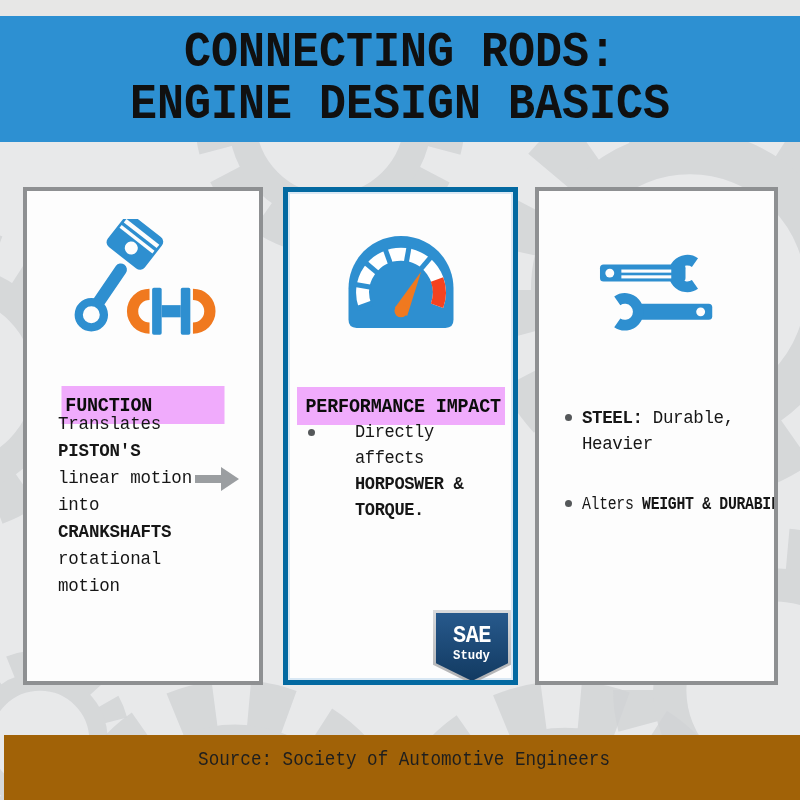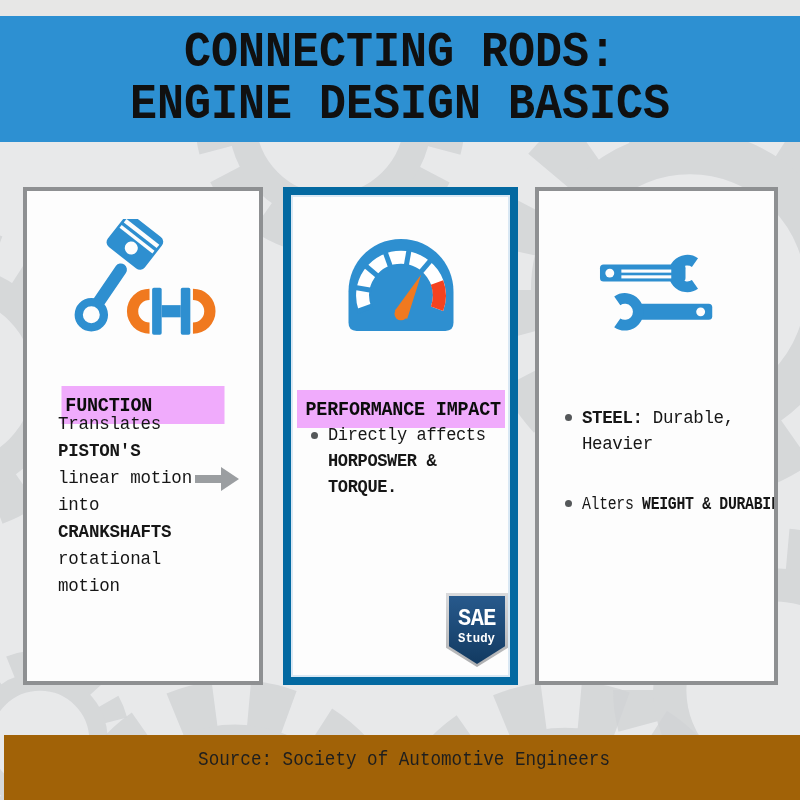--- a/index.html
+++ b/index.html
@@ -10,50 +10,50 @@
   
   .top-strip{position:absolute;left:0;top:0;width:800px;height:16px;background:#e7e7e6;}
   .header-band{position:absolute;left:0;top:16px;width:800px;height:126px;background:#2d90d2;
                display:flex;flex-direction:column;justify-content:center;align-items:center;z-index:3;}
   .header-line{font-weight:bold;font-size:50px;line-height:52px;color:#101010;
                transform:scaleX(.9);white-space:nowrap;}
   
   .card{position:absolute;top:187px;height:498px;background:#fdfdfd;box-sizing:border-box;
         border:4px solid #8e9092;z-index:3;overflow:hidden;}
   .card-function{left:23px;width:240px;}
-  .card-performance{left:283px;width:235px;border:8px solid #0369a1;
+  .card-performance{left:283px;width:235px;border:5px solid #0369a1;
                     box-shadow:inset 0 0 0 2px #d9e8f4;}
   .card-material{left:535px;width:243px;}
   .icon-wrap{position:absolute;left:50%;transform:translateX(-50%);}
   .label-bar{position:absolute;top:163px;left:50%;transform:translateX(-50%);height:38px;
              background:#f0abfc;display:flex;align-items:center;justify-content:flex-start;margin-top:32px;}
   .label-text{font-weight:bold;font-size:20px;color:#0c0c0c;white-space:nowrap;
               transform:scaleX(.92);letter-spacing:-.2px;}
   .body-text{font-size:19px;line-height:27px;letter-spacing:-.2px;
              transform:scaleX(.92);transform-origin:left top;}
   .body-text b,.bt b{font-weight:bold;}
   .function-text{position:absolute;left:31px;top:220px;width:162px;margin:0;}
   .arrow{position:absolute;left:168px;top:276px;}
   .bullets{position:absolute;}
   .bullet{display:flex;}
   .dot{width:7px;height:7px;border-radius:50%;background:#55585a;flex:none;margin:9px 10px 0 0;}
   .bt{font-size:18.5px;line-height:26px;letter-spacing:-.4px;
       transform:scaleX(.92);transform-origin:left top;}
   .perf-bullets{left:20px;top:228px;right:8px;}
-  .perf-bullets .bullet{margin-bottom:22px;}
+  .perf-bullets .bullet{margin-bottom:22px;gap:30px;}
   .mat-bullets{left:26px;top:214px;width:185px;}
   .mat-bullets .bullet{margin-bottom:34px;}
   .mat-bullets .bt{font-size:19px;line-height:26px;}
   .block{display:block;}
   .nowrap{white-space:nowrap;transform:scaleX(.78);transform-origin:left top;}
   
-  .badge{position:absolute;right:2px;top:398px;width:62px;height:74px;
+  .badge{position:absolute;right:2px;top:418px;width:62px;height:74px;
          background:linear-gradient(180deg,#d9dadc,#aeafb1);
          clip-path:polygon(0 0,100% 0,100% 74%,50% 100%,0 74%);
-         filter:drop-shadow(0 3px 3px rgba(0,0,0,.3));}
+         filter:drop-shadow(0 3px 3px rgba(0,0,0,.3));padding-left:16px;}
   .badge-inner{position:absolute;inset:3px;background:linear-gradient(180deg,#27598c,#123a61);
          clip-path:polygon(0 0,100% 0,100% 74%,50% 100%,0 74%);
          display:flex;flex-direction:column;align-items:center;}
   .badge-title{color:#fff;font-weight:bold;font-size:23px;line-height:24px;margin-top:11px;
                letter-spacing:-.5px;transform:scaleX(.95);}
   .badge-sub{color:#fff;font-weight:bold;font-size:13px;line-height:15px;transform:scaleX(.95);}
   
   .footer-band{position:absolute;left:4px;top:735px;width:800px;height:65px;background:#a16207;
                display:flex;justify-content:center;z-index:4;}
   .footer-text{margin-top:13px;font-size:20px;line-height:24px;color:#1e1e1e;

